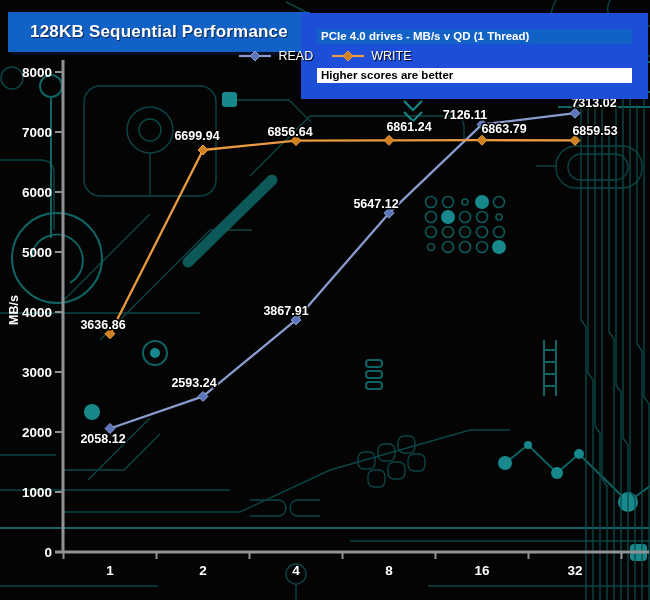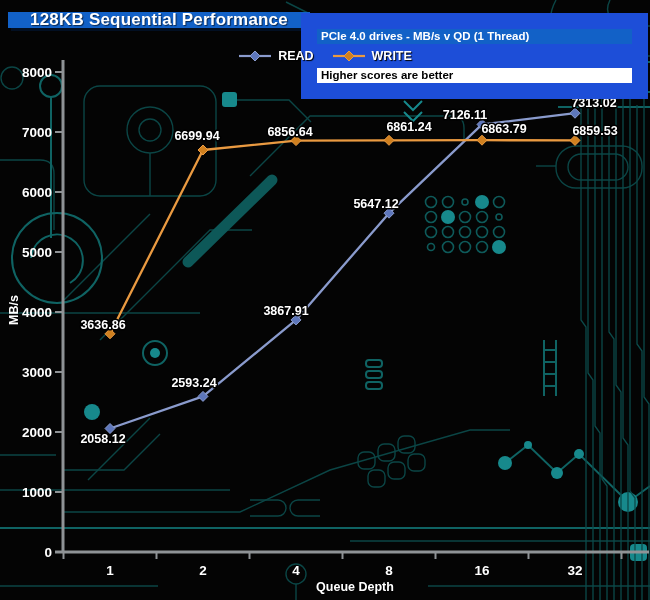--- a/index.html
+++ b/index.html
@@ -1,33 +1,33 @@
 <!DOCTYPE html>
 <html><head>
 <meta charset="utf-8">
 <style>
   html,body{margin:0;padding:0;background:#000;}
   #stage{position:relative;width:650px;height:600px;background:#040404;overflow:hidden;
          font-family:"Liberation Sans",sans-serif;}
   #bg,#plot{position:absolute;left:0;top:0;width:650px;height:600px;}
   
-  .title-bar{position:absolute;left:8px;top:12px;width:302px;height:16px;
+  .title-bar{position:absolute;left:8px;top:12px;width:302px;height:40px;
     display:flex;align-items:center;justify-content:center;
     box-shadow:3px 3px 0 rgba(2,18,40,.85);text-align:center;}
   .title-bar span{color:#fff;font-size:17px;font-weight:bold;letter-spacing:.2px;
     text-shadow:1px 1px 1px rgba(0,0,0,.6);}
   .hdr-right{position:absolute;left:301px;top:13px;width:347px;background:#1d4ed8;
     padding:16px;box-sizing:border-box;}
   .hdr-sub{color:#fff;font-size:11.5px;font-weight:bold;line-height:13px;padding:1px 4px;}
   .hdr-note{background:#fff;color:#000;font-size:11.5px;font-weight:bold;line-height:13px;padding:1px 4px;margin-top:24px;}
   
   .legend{position:absolute;left:0;top:49px;width:650px;display:flex;
     justify-content:center;gap:18px;align-items:center;}
   .leg-item{display:flex;align-items:center;gap:6px;cursor:pointer;}
-  .leg-label{color:#fff;font-size:12.5px;font-weight:bold;text-shadow:1px 1px 1px #000;}
+  .leg-label{color:#fff;font-size:12.5px;font-weight:normal;text-shadow:1px 1px 1px #000;}
   
   .ylab{position:absolute;left:-16px;top:303px;width:60px;text-align:center;
     transform:rotate(-90deg);color:#fff;font-size:12.5px;font-weight:bold;text-shadow:1px 1px 1px #000;}
   .xlab{position:absolute;left:230px;top:580px;width:250px;text-align:center;
     color:#fff;font-size:12.5px;font-weight:bold;text-shadow:1px 1px 1px #000;}
   
   .ytick,.xtick{font-family:"Liberation Sans",sans-serif;font-size:13.5px;font-weight:bold;fill:#fff;}
   .dlabel{font-family:"Liberation Sans",sans-serif;font-size:12.5px;font-weight:bold;fill:#fff;
     paint-order:stroke;stroke:#000;stroke-width:3px;stroke-linejoin:round;}
 </style>
@@ -220,14 +220,13 @@
     <div class="leg-item">
       <svg width="34" height="12" viewBox="0 0 34 12">
         <line id="leg-line-1" x1="1" y1="6" x2="33" y2="6" stroke-width="2.2" stroke="#ea9a41"></line>
         <path id="leg-dia-1" d="M17 1 L22 6 L17 11 L12 6 Z" stroke-width="1" fill="#d0801f" stroke="#ea9a41"></path>
       </svg>
       <span class="leg-label">WRITE</span>
     </div>
   </div>
 
   <div class="ylab">MB/s</div>
-  <div class="xlab">Queue Depth</div>
 </div>
 
 </body></html>

